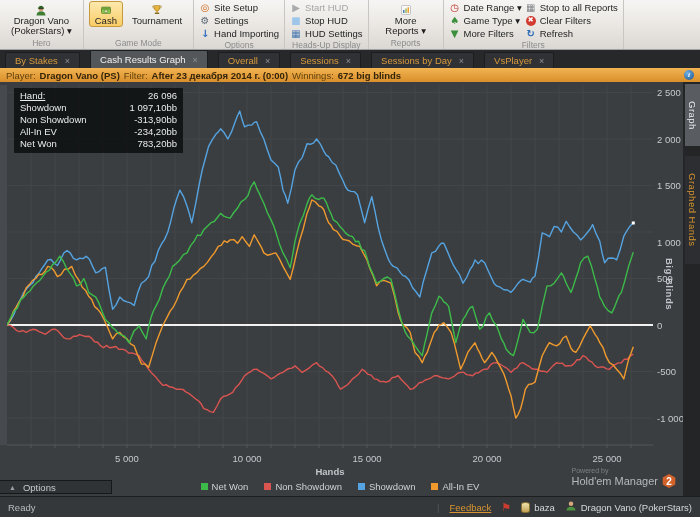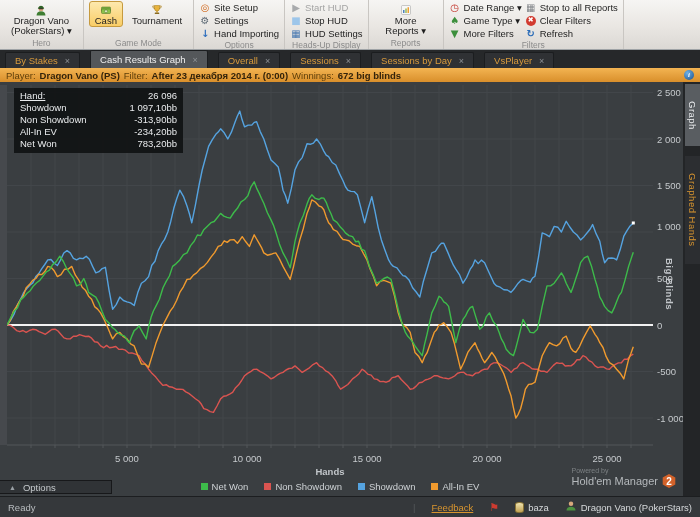--- a/index.html
+++ b/index.html
@@ -70,21 +70,21 @@
   .powered{position:absolute;right:24px;top:385px;text-align:left;}
   .pb-small{font-size:7px;color:#7d8184;padding-right:18px;}
   .pb-brand{font-size:11px;color:#b5b9bc;display:flex;align-items:center;gap:4px;justify-content:flex-end;}
   .badge{width:14px;height:14px;background:#d2622a;color:#fff;font-size:10px;font-weight:bold;
     display:inline-flex;align-items:center;justify-content:center;
     clip-path:polygon(50% 0,95% 25%,95% 75%,50% 100%,5% 75%,5% 25%);}
 
   
   .statusbar{height:21px;flex:0 0 21px;background:#35383b;border-top:1px solid #1c1e20;
     box-sizing:border-box;display:flex;align-items:center;padding:0 8px;font-size:9.5px;color:#b8bcbf;}
-  .sb-right{margin-left:auto;display:flex;align-items:center;gap:16px;}
+  .sb-right{margin-left:auto;display:flex;align-items:center;gap:10px;}
   .sb-pipe{color:#54585b;}
   .sb-link{color:#d8952f;text-decoration:underline;}
   .sb-flag{color:#cc3b30;font-family:"DejaVu Sans",sans-serif;font-size:11px;}
   .sb-db{width:9px;height:11px;border-radius:4px/2.5px;background:linear-gradient(#efe3b0,#c2a253);
     border:1px solid #8a7436;box-sizing:border-box;}
   .sb-item{display:flex;align-items:center;gap:4px;color:#d6d9db;}
   .sb-item svg{width:12px;height:12px;}
 </style>
 </head>
 <body>
@@ -325,21 +325,21 @@
           <polyline points="0.0,240.0 3.2,240.4 6.4,242.5 9.6,245.6 12.8,246.7 16.0,245.5 19.2,247.4 22.4,245.5 25.6,244.3 28.8,244.7 32.0,246.7 35.2,247.9 38.4,249.3 41.6,246.9 44.8,244.5 48.0,244.2 51.0,246.0 54.0,249.5 57.0,252.9 60.0,253.9 63.2,253.9 66.4,251.3 69.6,251.2 72.6,249.7 75.6,250.6 78.6,251.5 81.6,251.2 84.6,253.2 87.6,256.7 90.6,257.3 93.6,260.9 96.6,262.7 99.6,260.4 102.6,262.8 105.6,262.3 108.8,261.5 112.0,264.4 115.2,264.2 118.4,265.2 121.6,268.1 124.8,267.9 128.4,269.2 132.0,270.7 135.2,276.1 138.4,279.3 141.6,284.2 145.2,288.6 148.8,292.1 152.4,296.6 156.0,300.4 159.2,299.7 162.4,301.8 165.6,302.3 169.2,304.2 172.8,304.2 175.8,304.4 178.8,306.9 181.8,308.4 184.8,310.7 188.4,313.7 192.0,316.3 194.4,319.3 196.8,323.7 200.0,324.7 203.2,326.6 206.4,327.4 210.0,321.0 213.6,313.9 216.6,311.3 219.6,310.7 222.6,309.1 225.6,307.4 228.6,302.7 231.6,299.8 234.6,295.5 237.6,290.7 240.6,288.4 243.6,286.7 246.6,284.4 249.6,284.2 253.2,286.6 256.8,288.4 260.4,290.8 264.0,293.9 267.0,292.5 270.0,290.2 273.0,288.4 276.0,287.4 279.0,285.0 282.0,283.5 285.0,283.1 288.0,280.9 291.6,284.0 295.2,287.4 298.8,285.1 302.4,282.8 306.0,279.6 309.6,277.7 312.6,281.2 315.6,282.6 318.6,285.9 321.6,287.4 325.2,290.9 328.8,295.8 331.2,300.7 333.6,304.2 337.2,301.9 340.8,299.5 343.2,296.8 345.6,293.9 348.8,291.5 352.0,288.7 355.2,284.2 358.2,286.4 361.2,289.4 364.2,290.1 367.2,293.9 370.2,294.4 373.2,296.6 376.2,296.4 379.2,297.2 382.2,296.0 385.2,292.6 388.2,292.0 391.2,290.7 394.2,294.5 397.2,297.4 400.2,300.4 403.2,304.2 406.2,303.6 409.2,301.1 412.2,297.8 415.2,297.2 418.2,295.0 421.2,294.1 424.2,292.8 427.2,290.7 430.1,290.6 433.0,292.0 435.8,292.9 438.7,293.2 441.6,293.9 444.6,292.6 447.6,291.0 450.6,288.2 453.6,287.4 456.6,287.2 459.6,289.6 462.6,290.0 465.6,290.7 468.6,288.1 471.6,287.8 474.6,285.4 477.6,284.2 480.6,284.0 483.6,279.6 486.6,277.9 489.6,277.7 492.8,279.0 496.0,281.0 499.2,282.8 501.6,284.8 504.0,287.4 507.0,284.2 510.0,282.8 513.0,278.7 516.0,277.7 519.0,279.6 522.0,281.3 525.0,283.7 528.0,284.2 531.0,284.3 534.0,286.3 537.0,286.1 540.0,287.4 543.2,283.9 546.4,280.4 549.6,277.7 552.5,278.4 555.4,278.3 558.2,281.0 561.1,280.7 564.0,280.9 567.0,278.6 570.0,274.8 573.0,274.7 576.0,270.7 579.0,272.1 582.0,275.7 585.0,277.1 588.0,280.9 590.9,282.6 593.8,281.9 596.6,282.0 599.5,283.9 602.4,284.2 605.4,281.3 608.4,279.4 611.4,277.9 614.4,277.7 617.4,274.1 620.4,274.2 623.3,270.8 626.3,269.2" fill="none" stroke="#da5450" stroke-width="1.4" stroke-linejoin="round"></polyline>
           <polyline points="0.0,240.0 3.6,235.4 7.2,228.8 10.4,220.2 13.6,214.2 16.8,207.4 19.8,203.5 22.8,200.2 25.8,197.9 28.8,191.6 31.8,188.5 34.8,183.7 37.8,179.5 40.8,174.9 44.0,174.5 47.2,178.2 50.4,180.5 53.6,174.8 56.8,168.0 60.0,165.6 63.2,167.9 66.4,173.4 69.6,174.9 72.8,173.2 76.0,173.6 79.2,171.2 82.4,174.2 85.6,181.4 88.8,187.9 92.0,186.7 95.2,183.6 98.4,182.3 102.0,204.9 105.6,224.2 109.2,219.6 112.8,212.1 116.4,215.5 120.0,216.8 123.6,217.9 127.2,220.5 130.8,207.6 134.4,198.2 138.0,195.7 141.6,191.6 144.8,180.2 148.0,176.3 151.2,165.6 154.4,159.2 157.6,154.4 160.8,147.0 163.8,136.2 166.8,123.3 169.8,113.5 172.8,105.2 176.4,111.3 180.0,121.0 182.4,128.8 184.8,137.7 188.4,120.1 192.0,100.5 195.2,85.0 198.4,73.3 201.6,61.4 205.2,54.8 208.8,49.3 211.2,47.1 213.6,43.8 217.2,47.8 220.8,54.0 224.4,47.2 228.0,37.3 230.4,31.0 232.8,26.1 235.2,35.1 237.6,41.9 241.2,40.1 244.8,40.1 247.2,37.4 249.6,36.8 253.2,46.6 256.8,54.0 260.4,65.0 264.0,74.9 267.6,78.3 271.2,81.9 273.6,92.5 276.0,105.2 278.4,110.5 280.8,118.2 284.4,103.2 288.0,84.7 291.6,76.9 295.2,72.6 297.6,66.0 300.0,58.7 303.2,59.3 306.4,58.1 309.6,54.0 313.2,58.8 316.8,66.1 319.2,70.2 321.6,71.7 325.2,77.5 328.8,80.0 332.4,88.4 336.0,95.8 338.4,101.5 340.8,105.2 344.0,106.4 347.2,106.6 350.4,109.8 354.0,123.4 357.6,137.7 361.2,123.8 364.8,111.7 368.0,126.4 371.2,142.6 374.4,154.9 378.0,165.2 381.6,174.9 384.0,179.0 386.4,181.4 390.0,182.8 393.6,187.9 396.0,190.6 398.4,191.2 402.0,194.9 405.6,202.8 409.2,207.0 412.8,212.1 416.4,196.2 420.0,184.2 422.4,176.0 424.8,167.9 428.4,166.3 432.0,160.9 434.4,158.3 436.8,158.2 440.4,166.4 444.0,174.9 446.4,180.2 448.8,184.2 452.4,189.6 456.0,198.2 459.6,192.5 463.2,184.2 465.6,180.9 468.0,174.9 471.2,178.6 474.4,175.1 477.6,177.7 481.2,185.7 484.8,193.5 487.2,198.6 489.6,200.9 493.2,202.2 496.8,204.7 500.4,205.0 504.0,207.4 507.6,203.2 511.2,198.2 513.6,195.7 516.0,194.4 519.6,195.9 523.2,197.2 525.6,193.0 528.0,191.2 531.6,171.5 535.2,147.9 538.8,149.4 542.4,151.7 544.8,146.6 547.2,141.4 550.8,142.2 554.4,147.0 556.8,141.5 559.2,136.3 562.8,142.0 566.4,147.0 570.0,150.0 573.6,154.9 577.2,151.4 580.8,147.0 583.2,144.0 585.6,139.6 589.2,148.9 592.8,156.3 595.2,168.4 597.6,177.7 601.2,173.3 604.8,173.0 607.2,173.4 609.6,174.9 613.2,164.6 616.8,151.2 620.0,145.6 623.1,140.9 626.3,138.0" fill="none" stroke="#55a3e0" stroke-width="1.4" stroke-linejoin="round"></polyline>
           <rect x="624.804" y="136.47899999999998" width="3" height="3" fill="#fff"></rect>
           <polyline points="0.0,240.0 3.2,235.6 6.4,226.3 9.6,221.4 12.8,215.8 16.0,211.5 19.2,202.8 22.4,199.6 25.6,195.3 28.8,193.5 31.8,189.2 34.8,189.6 37.8,186.6 40.8,181.4 44.0,182.3 47.2,185.8 50.4,191.6 54.0,189.6 57.6,184.2 61.2,184.1 64.8,181.4 68.4,190.2 72.0,195.4 75.2,202.2 78.4,205.2 81.6,211.2 84.6,214.2 87.6,221.6 90.6,224.1 93.6,227.9 97.2,234.8 100.8,242.8 103.2,248.6 105.6,253.9 109.2,248.8 112.8,247.4 116.4,251.7 120.0,253.9 123.6,258.8 127.2,260.9 130.8,270.6 134.4,279.1 138.0,279.1 141.6,282.3 145.2,270.6 148.8,258.6 152.4,249.1 156.0,240.0 159.6,233.1 163.2,226.1 166.4,221.8 169.6,215.5 172.8,207.4 176.4,201.8 180.0,194.4 183.2,194.0 186.4,190.1 189.6,187.9 193.2,183.7 196.8,181.4 200.4,177.4 204.0,172.1 207.6,167.6 211.2,161.4 214.2,160.4 217.2,155.8 220.2,157.4 223.2,154.9 226.8,154.6 230.4,158.2 232.8,155.2 235.2,151.7 238.8,156.8 242.4,161.4 244.8,155.5 247.2,149.8 249.6,154.0 252.0,158.2 254.4,162.3 256.8,167.9 260.4,170.2 264.0,169.3 266.4,168.4 268.8,167.9 272.4,173.9 276.0,181.4 279.6,187.8 283.2,194.4 286.4,182.1 289.6,167.9 292.8,154.9 296.4,143.2 300.0,128.4 302.4,122.6 304.8,114.9 308.4,117.0 312.0,121.0 314.4,121.8 316.8,124.7 319.2,131.9 321.6,137.7 324.0,140.3 326.4,144.7 330.0,146.3 333.6,151.7 336.0,154.5 338.4,154.9 342.0,155.8 345.6,159.1 349.2,160.7 352.8,161.4 356.4,168.5 360.0,174.9 363.2,184.3 366.4,191.4 369.6,200.9 373.2,196.4 376.8,195.4 380.4,196.6 384.0,198.2 387.6,211.4 391.2,227.9 393.6,235.0 396.0,240.0 399.6,242.3 403.2,247.4 405.6,257.7 408.0,267.4 411.6,271.2 415.2,277.7 417.6,271.7 420.0,267.9 423.6,257.5 427.2,247.4 429.6,244.8 432.0,240.0 434.4,239.3 436.8,237.7 440.4,242.1 444.0,247.4 447.2,257.8 450.4,270.8 453.6,284.2 457.2,276.8 460.8,267.4 464.4,262.4 468.0,257.7 470.4,263.6 472.8,267.9 475.2,273.5 477.6,277.7 481.2,273.0 484.8,267.4 488.0,271.9 491.2,278.2 494.4,284.2 496.8,288.8 499.2,295.8 501.6,303.9 504.0,310.7 506.4,322.6 508.8,333.0 511.2,329.3 513.6,323.7 516.0,314.6 518.4,304.2 521.6,299.4 524.8,299.0 528.0,297.2 531.6,283.8 535.2,270.7 538.8,263.7 542.4,257.7 546.0,259.7 549.6,260.9 552.8,258.6 556.0,253.0 559.2,251.2 561.6,256.9 564.0,263.3 566.4,266.2 568.8,267.4 572.4,261.8 576.0,253.9 579.6,247.1 583.2,240.9 585.6,245.0 588.0,249.3 590.4,252.6 592.8,257.7 596.0,262.5 599.2,271.7 602.4,277.7 606.0,279.8 609.6,284.2 613.2,288.2 616.8,293.9 619.2,284.1 621.6,274.4 624.0,268.3 626.3,261.8" fill="none" stroke="#f09a2e" stroke-width="1.4" stroke-linejoin="round"></polyline>
           <polyline points="0.0,240.0 3.6,232.8 7.2,226.1 10.4,223.0 13.6,214.9 16.8,212.1 20.0,208.2 23.2,205.7 26.4,200.9 29.6,197.8 32.8,195.4 36.0,191.2 39.2,187.0 42.4,185.2 45.6,179.6 49.2,176.6 52.8,171.2 56.4,176.5 60.0,184.2 63.2,188.7 66.4,193.0 69.6,200.9 73.2,199.3 76.8,193.5 79.2,199.3 81.6,207.4 85.2,209.8 88.8,212.1 92.0,218.2 95.2,226.7 98.4,234.4 102.0,238.0 105.6,242.8 108.0,244.5 110.4,247.4 114.0,249.8 117.6,251.2 120.0,255.0 122.4,257.7 124.8,251.1 127.2,245.6 129.6,243.8 132.0,240.9 135.6,247.7 139.2,253.9 141.6,242.0 144.0,232.6 146.4,226.0 148.8,221.4 152.4,214.2 156.0,202.8 159.2,196.4 162.4,191.0 165.6,181.4 169.2,178.6 172.8,174.9 176.4,169.7 180.0,167.9 183.6,160.6 187.2,156.3 190.4,150.0 193.6,150.6 196.8,144.7 200.4,141.2 204.0,137.7 207.2,136.5 210.4,132.5 213.6,128.4 216.8,131.1 220.0,132.4 223.2,133.1 226.8,127.5 230.4,123.3 234.0,116.9 237.6,114.5 240.8,110.9 244.0,101.8 247.2,96.8 249.6,103.1 252.0,107.9 254.4,113.3 256.8,118.2 260.4,127.7 264.0,134.9 266.4,140.1 268.8,147.0 272.4,158.9 276.0,167.9 279.6,174.5 283.2,182.8 285.6,170.2 288.0,156.3 290.4,146.7 292.8,138.2 296.4,130.3 300.0,119.1 302.4,113.1 304.8,109.8 308.4,113.4 312.0,114.5 314.4,112.9 316.8,113.1 319.2,117.3 321.6,123.8 324.0,128.8 326.4,134.9 330.0,137.3 333.6,142.3 336.0,144.7 338.4,147.9 342.0,150.6 345.6,151.7 348.6,156.7 351.6,156.2 354.6,164.2 357.6,165.6 360.0,172.9 362.4,181.4 366.0,189.3 369.6,198.2 373.2,196.4 376.8,193.5 380.4,192.0 384.0,194.4 387.6,208.5 391.2,224.2 394.8,237.5 398.4,247.4 400.8,251.3 403.2,253.9 405.6,256.9 408.0,260.9 411.6,265.8 415.2,270.7 417.6,259.2 420.0,249.3 422.4,238.4 424.8,227.9 428.4,220.3 432.0,211.2 434.4,213.0 436.8,216.8 439.2,218.4 441.6,221.4 445.2,239.5 448.8,257.7 452.4,244.1 456.0,234.4 458.4,231.2 460.8,226.1 463.2,222.7 465.6,221.4 469.2,233.1 472.8,244.2 476.0,241.2 479.2,231.9 482.4,227.9 486.0,236.3 489.6,240.9 492.0,247.1 494.4,253.9 496.8,258.1 499.2,264.2 502.8,268.3 506.4,270.7 508.8,263.2 511.2,253.9 513.6,244.3 516.0,234.4 519.6,241.0 523.2,247.4 526.8,247.7 530.4,244.2 532.8,233.3 535.2,221.4 537.6,211.1 540.0,200.9 543.6,200.9 547.2,198.2 550.8,193.1 554.4,187.9 556.8,191.9 559.2,198.2 561.6,203.0 564.0,207.4 566.4,200.9 568.8,193.5 571.2,186.5 573.6,177.7 577.2,172.9 580.8,171.2 584.4,180.9 588.0,194.4 590.4,202.0 592.8,212.1 595.2,216.2 597.6,221.4 601.2,225.6 604.8,227.9 607.2,222.9 609.6,216.8 612.0,210.7 614.4,207.4 618.0,195.1 621.6,181.4 624.0,174.1 626.3,167.2" fill="none" stroke="#3dbb4a" stroke-width="1.4" stroke-linejoin="round"></polyline>
         </svg></div>
     <div id="ticks">
         <div class="tick ytick" style="left: 657px; top: 5px;">2 500</div>
         <div class="tick ytick" style="left: 657px; top: 51.5px;">2 000</div>
         <div class="tick ytick" style="left: 657px; top: 98px;">1 500</div>
-        <div class="tick ytick" style="left: 657px; top: 139px;">1 000</div>
+        <div class="tick ytick" style="left: 657px; top: 155px;">1 000</div>
         <div class="tick ytick" style="left: 657px; top: 191px;">500</div>
         <div class="tick ytick" style="left: 657px; top: 237.5px;">0</div>
         <div class="tick ytick" style="left: 657px; top: 284px;">-500</div>
         <div class="tick ytick" style="left: 657px; top: 330.5px;">-1 000</div>
         <div class="tick xtick" style="left: 110px; top: 371px;">5 000</div>
         <div class="tick xtick" style="left: 230px; top: 371px;">10 000</div>
         <div class="tick xtick" style="left: 350px; top: 371px; text-align: center;">15 000</div>
         <div class="tick xtick" style="left: 470px; top: 371px;">20 000</div>
         <div class="tick xtick" style="left: 590px; top: 371px;">25 000</div>
       </div>

